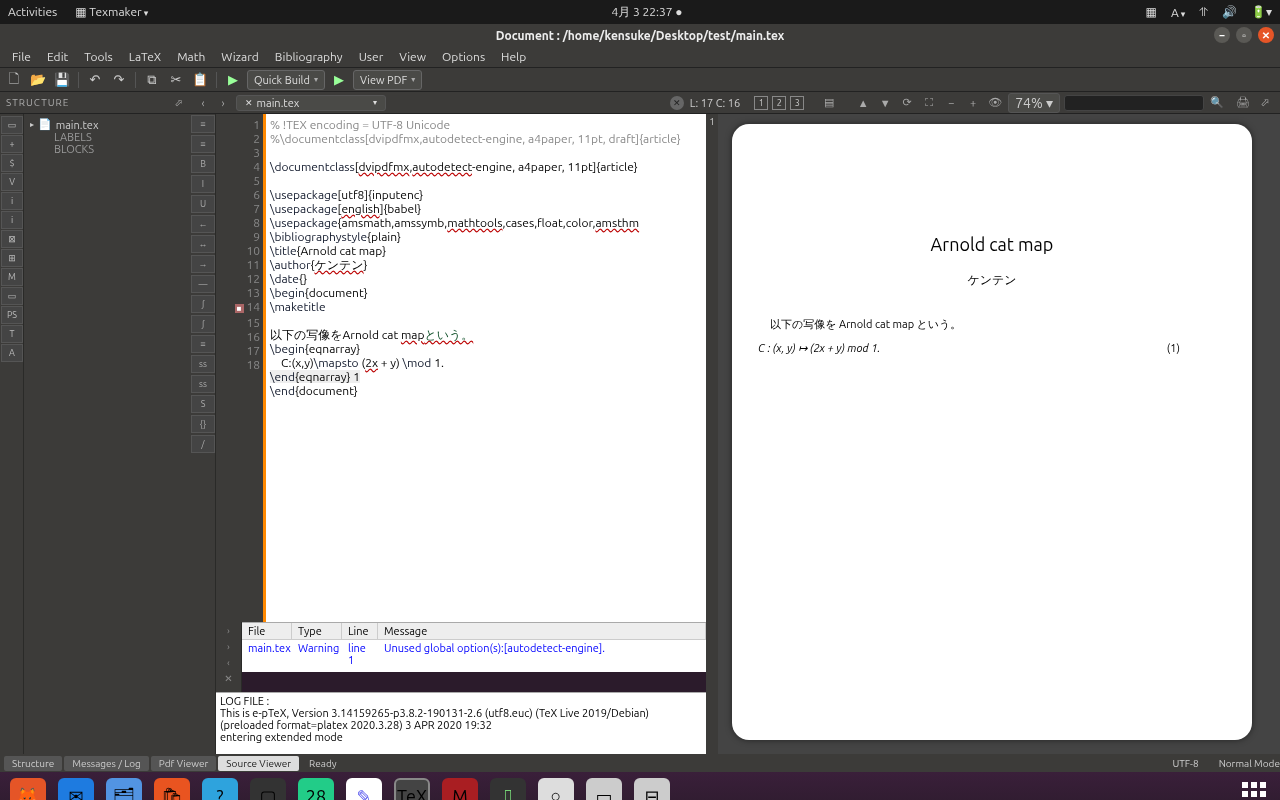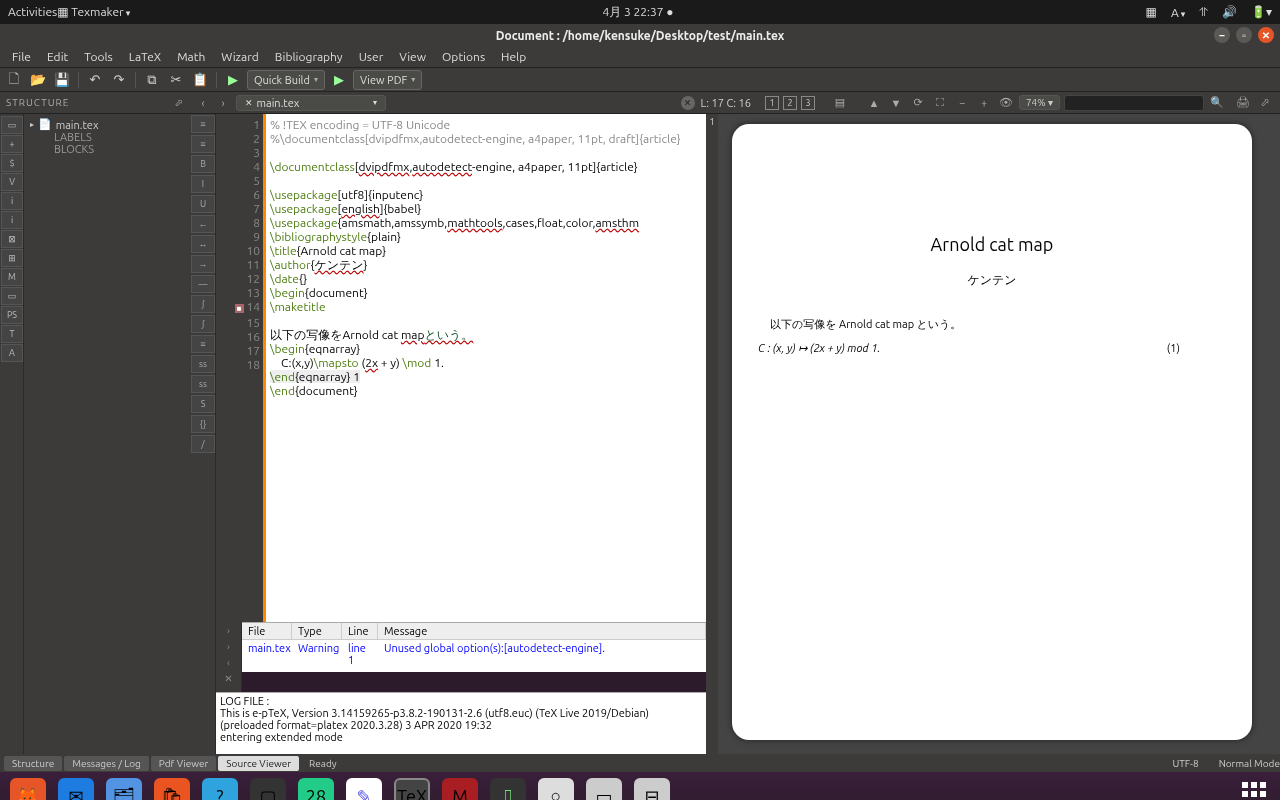--- a/index.html
+++ b/index.html
@@ -1,19 +1,19 @@
 <!DOCTYPE html>
 <html><head>
 <meta charset="utf-8">
 <style>
 * { margin: 0; padding: 0; box-sizing: border-box; font-family: Ubuntu, sans-serif; }
 body { width: 1280px; height: 800px; background: #2b1b2b; overflow: hidden; font-size: 12px; }
 
 .topbar { height: 24px; background: #1a1a1a; color: #ddd; display: flex; align-items: center; padding: 0 8px; font-size: 12px; }
-.topbar .left { display: flex; }
+.topbar .left { display: flex; gap: 18px; }
 .topbar .left span { cursor: pointer; }
 .topbar .center { flex: 1; text-align: center; }
 .topbar .right { display: flex; gap: 14px; align-items: center; }
 .tri-down::after { content: ' ▾'; font-size: 9px; }
 
 .titlebar { height: 22px; background: #3c3b39; color: #eee; display: flex; align-items: center; justify-content: center; font-size: 12px; font-weight: bold; position: relative; }
 .titlebar .winbtns { position: absolute; right: 6px; display: flex; gap: 6px; }
 .winbtn { width: 16px; height: 16px; border-radius: 50%; display: flex; align-items: center; justify-content: center; font-size: 10px; color: #fff; }
 .winbtn.min,.winbtn.max { background: #5a5955; }
 .winbtn.close { background: #e55527; }
@@ -34,21 +34,21 @@
 .nav-btns { display: flex; gap: 2px; padding: 0 4px; }
 .nav-btn { width: 18px; height: 18px; color: #aaa; display: flex; align-items: center; justify-content: center; font-size: 11px; }
 .file-tab { background: #4a4a47; border: 1px solid #555; border-radius: 3px; padding: 1px 8px; color: #ddd; font-size: 11px; display: flex; align-items: center; gap: 4px; width: 150px; }
 .file-tab::before { content: '✕'; font-size: 9px; }
 .file-tab::after { content: '▾'; font-size: 8px; margin-left: auto; }
 .cursor-info { margin-left: auto; padding-right: 8px; color: #ccc; font-size: 11px; display: flex; align-items: center; gap: 6px; }
 .clear-x { width: 14px; height: 14px; border-radius: 50%; background: #666; color: #222; display: flex; align-items: center; justify-content: center; font-size: 9px; }
 
 .pdf-toolbar { display: flex; align-items: center; gap: 4px; padding: 0 6px; }
 .pgbox { width: 14px; height: 14px; border: 1px solid #888; color: #ccc; display: flex; align-items: center; justify-content: center; font-size: 9px; }
-.zoom { background: #4a4a47; border: 1px solid #555; border-radius: 3px; padding: 1px 6px; color: #ccc; font-size: 10px; }
+.zoom { background: #4a4a47; border: 1px solid #555; border-radius: 3px; padding: 1px 6px; color: #ccc; font-size: 14px; }
 .search { background: #222; border: 1px solid #444; border-radius: 3px; height: 16px; width: 140px; }
 
 .main { display: flex; height: 640px; }
 
 .icon-col { width: 24px; background: #3c3b39; display: flex; flex-direction: column; padding-top: 2px; gap: 0; border-right: 1px solid #2a2a28; }
 .icon-col .ic { width: 22px; height: 18px; border: 1px solid #555; margin: 0 1px 1px; background: #444; color: #bbb; font-size: 9px; display: flex; align-items: center; justify-content: center; }
 
 .structure { width: 166px; background: #3c3b39; color: #ccc; padding: 4px 6px; font-size: 11px; }
 .structure .file { display: flex; align-items: center; gap: 4px; }
 .structure .file::before { content: '▸'; font-size: 8px; }
@@ -56,21 +56,21 @@
 
 .editor-icons { width: 26px; background: #3c3b39; display: flex; flex-direction: column; border-right: 1px solid #2a2a28; }
 .editor-icons .eic { width: 24px; height: 18px; margin: 1px; background: #444; border: 1px solid #555; color: #aaa; font-size: 9px; display: flex; align-items: center; justify-content: center; }
 
 .editor-wrap { display: flex; flex-direction: column; width: 490px; }
 .editor { display: flex; flex: 1; background: #fff; overflow: hidden; }
 .gutter { width: 50px; background: #3c3b39; color: #888; text-align: right; padding: 4px 6px 4px 0; font-family: monospace; font-size: 12px; line-height: 14px; }
 .gutter .mark { background: #a66; color: #fff; font-size: 8px; padding: 0 2px; }
 .code { flex: 1; background: #fff; padding: 4px; font-family: monospace; font-size: 12px; line-height: 14px; white-space: pre; overflow: auto; border-left: 3px solid #f80; margin-left: -3px; }
 .cL17 { background: #eee; }
-.kw { color: #4d7c0f; }
+.kw { color: #0f172a; }
 .cm { color: #888; }
 .ul { text-decoration: underline wavy #b00; }
 
 .messages { height: 50px; background: #fff; border-top: 1px solid #aaa; font-size: 11px; }
 .msg-hdr { display: flex; background: #eee; border-bottom: 1px solid #ccc; }
 .msg-hdr div { padding: 2px 6px; border-right: 1px solid #ccc; }
 .msg-row { display: flex; color: #00f; }
 .msg-row div { padding: 2px 6px; }
 
 .msg-icons { width: 26px; background: #3c3b39; display: flex; flex-direction: column; border-right: 1px solid #2a2a28; }

